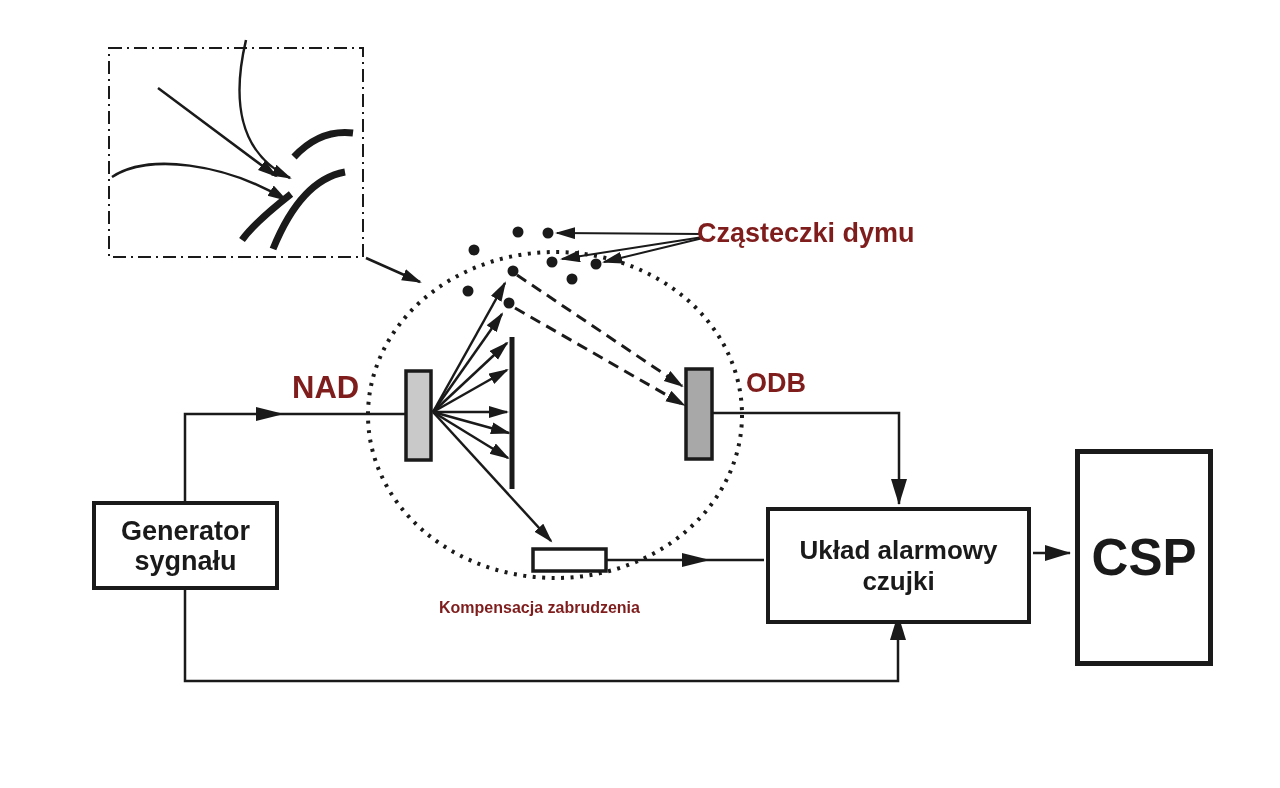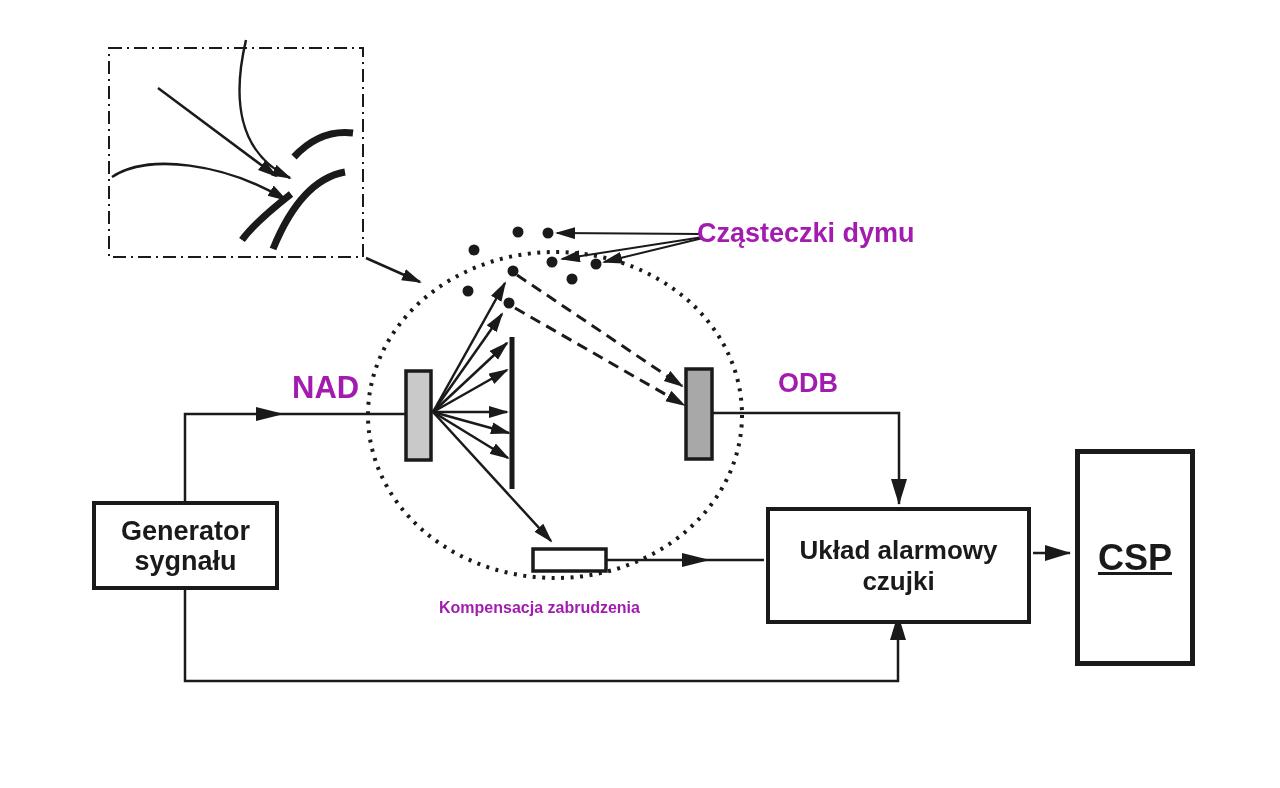--- a/index.html
+++ b/index.html
@@ -9,24 +9,24 @@
   }
   #diagram-svg{position:absolute;left:0;top:0;}
   .box{
     position:absolute;box-sizing:border-box;background:#fff;border:4px solid #1a1a1a;
     display:flex;flex-direction:column;align-items:center;justify-content:center;
     font-weight:bold;text-align:center;color:#1a1a1a;
   }
   .box .ln{display:block;}
   #generator-box{left:92px;top:501px;width:187px;height:89px;font-size:27px;line-height:30px;}
   #alarm-box{left:766px;top:507px;width:265px;height:117px;font-size:26px;line-height:31px;}
-  #csp-box{left:1075px;top:449px;width:120px;height:217px;border-width:5px;font-size:36px;line-height:40px;text-decoration:underline;}
-  .lbl{position:absolute;font-weight:bold;color:#a21caf;white-space:nowrap;}
+  #csp-box{left:1075px;top:449px;width:138px;height:217px;border-width:5px;font-size:51px;line-height:40px;}
+  .lbl{position:absolute;font-weight:bold;color:#7f1d1d;white-space:nowrap;}
   #nad-label{left:292px;top:374px;font-size:31px;line-height:27px;}
-  #odb-label{left:746px;top:370px;font-size:27px;line-height:27px;margin-left:32px;}
+  #odb-label{left:746px;top:370px;font-size:27px;line-height:27px;}
   #smoke-label{left:697px;top:220px;font-size:27px;line-height:27px;}
   #compensation-label{left:439px;top:597px;font-size:16px;line-height:22px;}
 </style>
 </head>
 <body>
 
 <div id="stage">
 
   <svg id="diagram-svg" width="1280" height="788" viewBox="0 0 1280 788">
     <defs>

